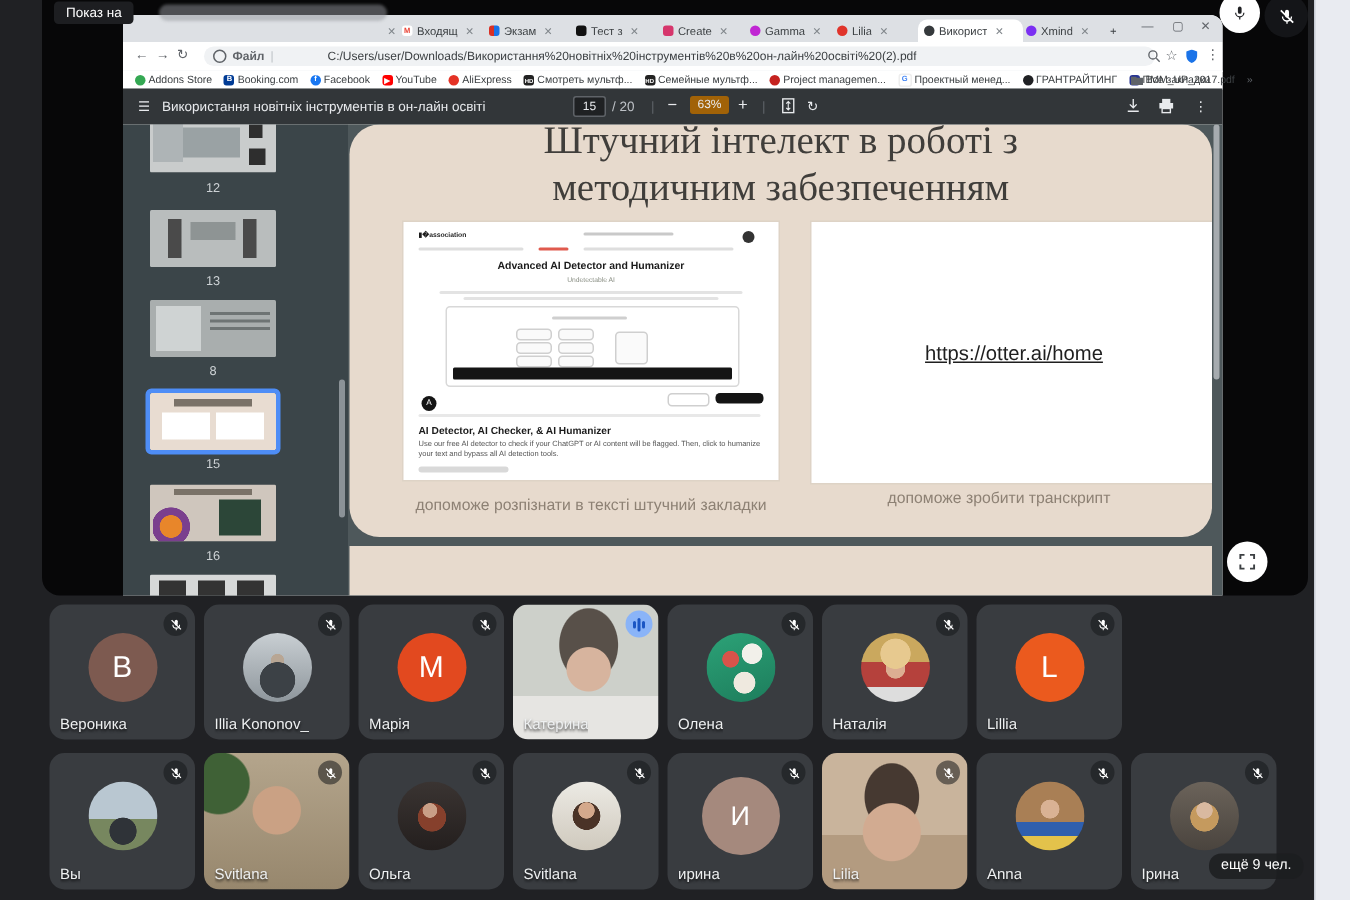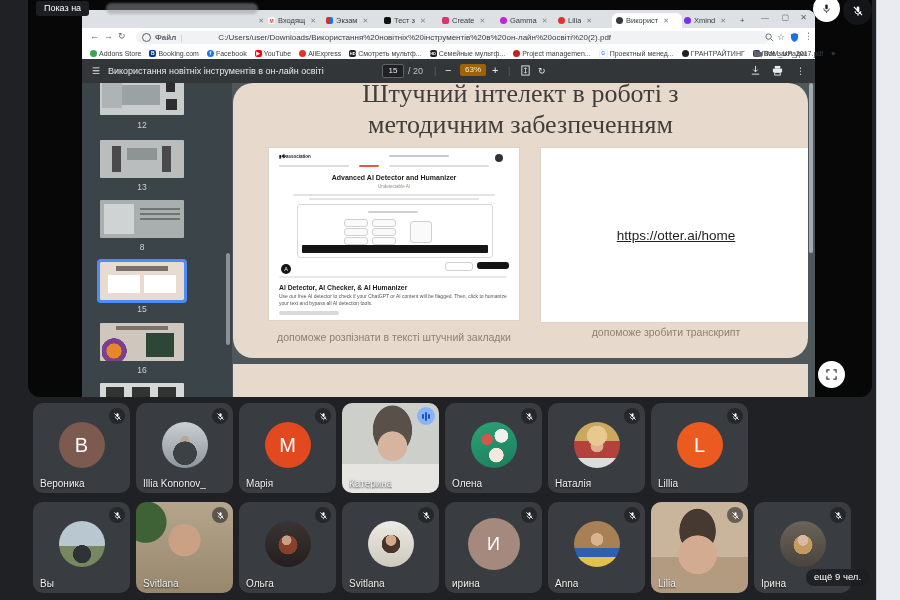--- a/index.html
+++ b/index.html
@@ -518,43 +518,43 @@
       <span class="pname">ирина</span>
       <span class="micbadge">
           <svg width="9" height="9" viewBox="0 0 16 16">
             <rect x="6.2" y="2" width="3.6" height="7" rx="1.8" fill="#fff"></rect>
             <path d="M4 8a4 4 0 0 0 8 0" fill="none" stroke="#fff" stroke-width="1.2"></path>
             <line x1="8" y1="12" x2="8" y2="14.5" stroke="#fff" stroke-width="1.2"></line>
             <line x1="2.5" y1="2.5" x2="13.5" y2="13.5" stroke="#fff" stroke-width="1.6"></line>
           </svg>
         </span>
     </div>
+    <div class="tile vid-lilia">
+      <span class="pname">Lilia</span>
+      <span class="micbadge">
+          <svg width="9" height="9" viewBox="0 0 16 16">
+            <rect x="6.2" y="2" width="3.6" height="7" rx="1.8" fill="#fff"></rect>
+            <path d="M4 8a4 4 0 0 0 8 0" fill="none" stroke="#fff" stroke-width="1.2"></path>
+            <line x1="8" y1="12" x2="8" y2="14.5" stroke="#fff" stroke-width="1.2"></line>
+            <line x1="2.5" y1="2.5" x2="13.5" y2="13.5" stroke="#fff" stroke-width="1.6"></line>
+          </svg>
+        </span>
+    </div>
     <div class="tile">
       <div class="av ph-anna"></div>
       <span class="pname">Anna</span>
       <span class="micbadge">
           <svg width="9" height="9" viewBox="0 0 16 16">
             <rect x="6.2" y="2" width="3.6" height="7" rx="1.8" fill="#fff"></rect>
             <path d="M4 8a4 4 0 0 0 8 0" fill="none" stroke="#fff" stroke-width="1.2"></path>
             <line x1="8" y1="12" x2="8" y2="14.5" stroke="#fff" stroke-width="1.2"></line>
             <line x1="2.5" y1="2.5" x2="13.5" y2="13.5" stroke="#fff" stroke-width="1.6"></line>
           </svg>
         </span>
     </div>
-    <div class="tile vid-lilia">
-      <span class="pname">Lilia</span>
-      <span class="micbadge">
-          <svg width="9" height="9" viewBox="0 0 16 16">
-            <rect x="6.2" y="2" width="3.6" height="7" rx="1.8" fill="#fff"></rect>
-            <path d="M4 8a4 4 0 0 0 8 0" fill="none" stroke="#fff" stroke-width="1.2"></path>
-            <line x1="8" y1="12" x2="8" y2="14.5" stroke="#fff" stroke-width="1.2"></line>
-            <line x1="2.5" y1="2.5" x2="13.5" y2="13.5" stroke="#fff" stroke-width="1.6"></line>
-          </svg>
-        </span>
-    </div>
     <div class="tile">
       <div class="av ph-irina2"></div>
       <span class="pname">Ірина</span>
       <span class="micbadge">
           <svg width="9" height="9" viewBox="0 0 16 16">
             <rect x="6.2" y="2" width="3.6" height="7" rx="1.8" fill="#fff"></rect>
             <path d="M4 8a4 4 0 0 0 8 0" fill="none" stroke="#fff" stroke-width="1.2"></path>
             <line x1="8" y1="12" x2="8" y2="14.5" stroke="#fff" stroke-width="1.2"></line>
             <line x1="2.5" y1="2.5" x2="13.5" y2="13.5" stroke="#fff" stroke-width="1.6"></line>
           </svg>

